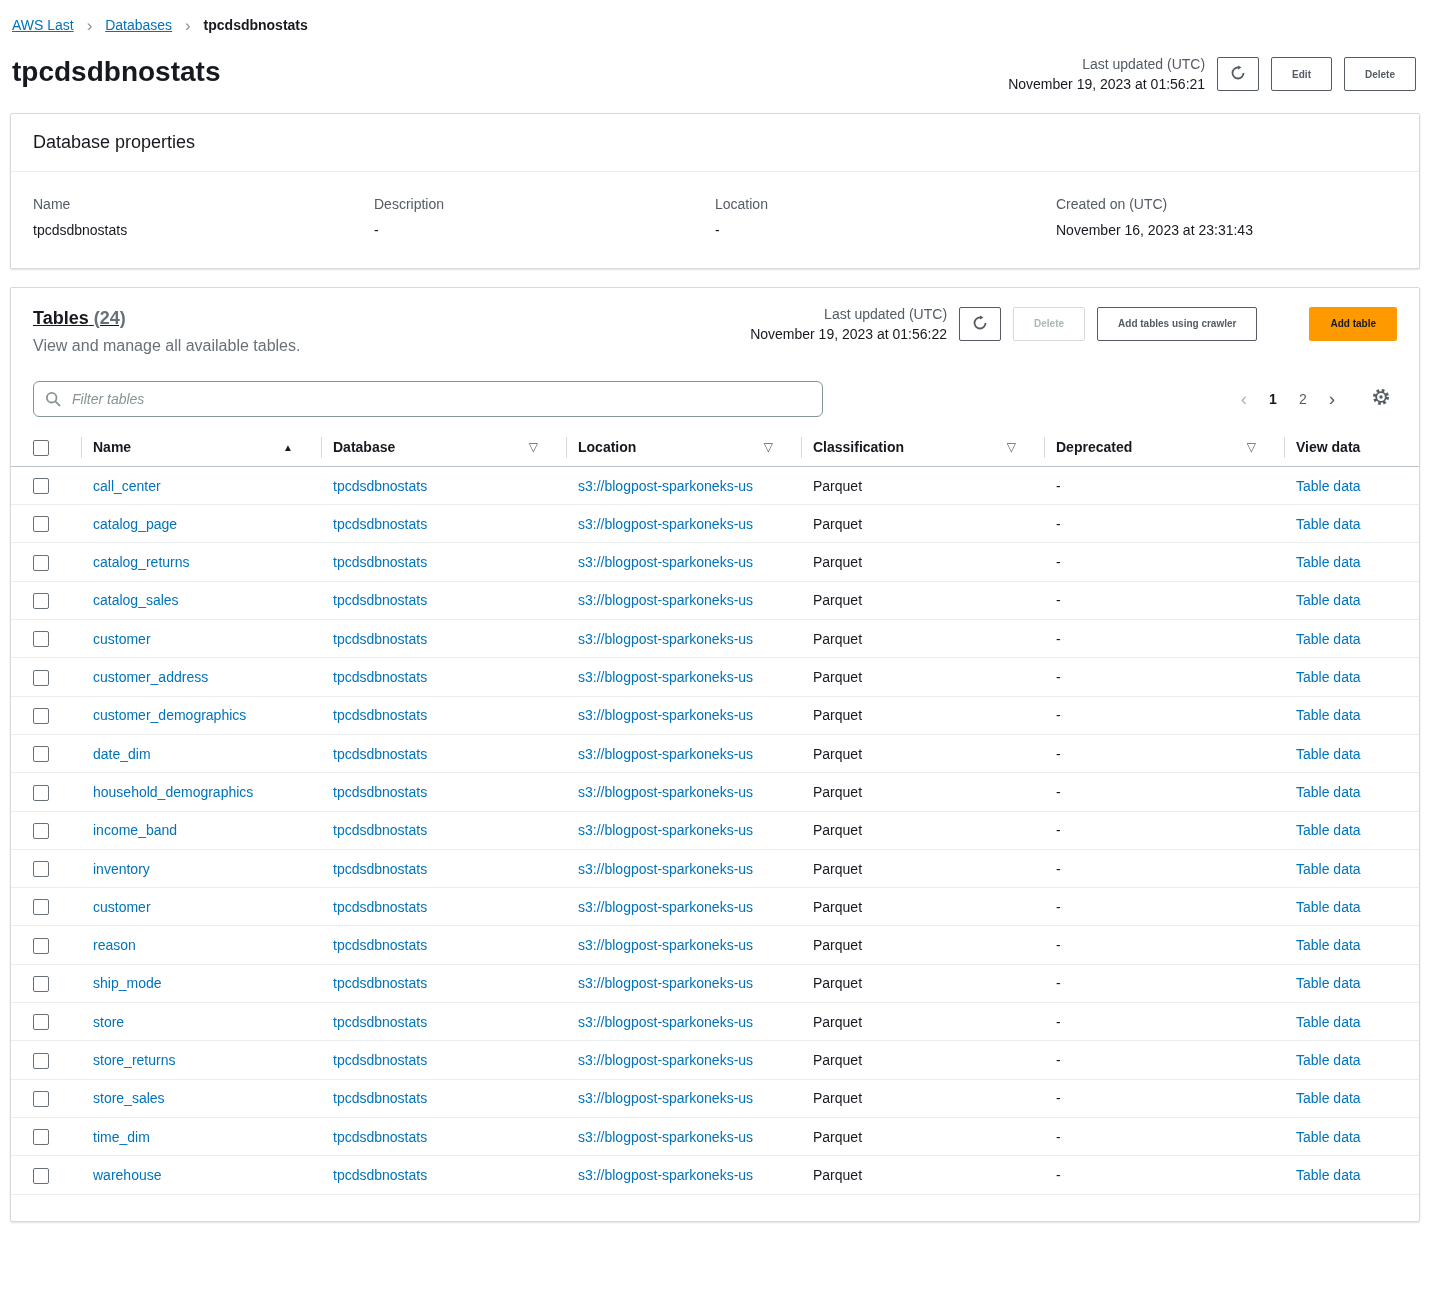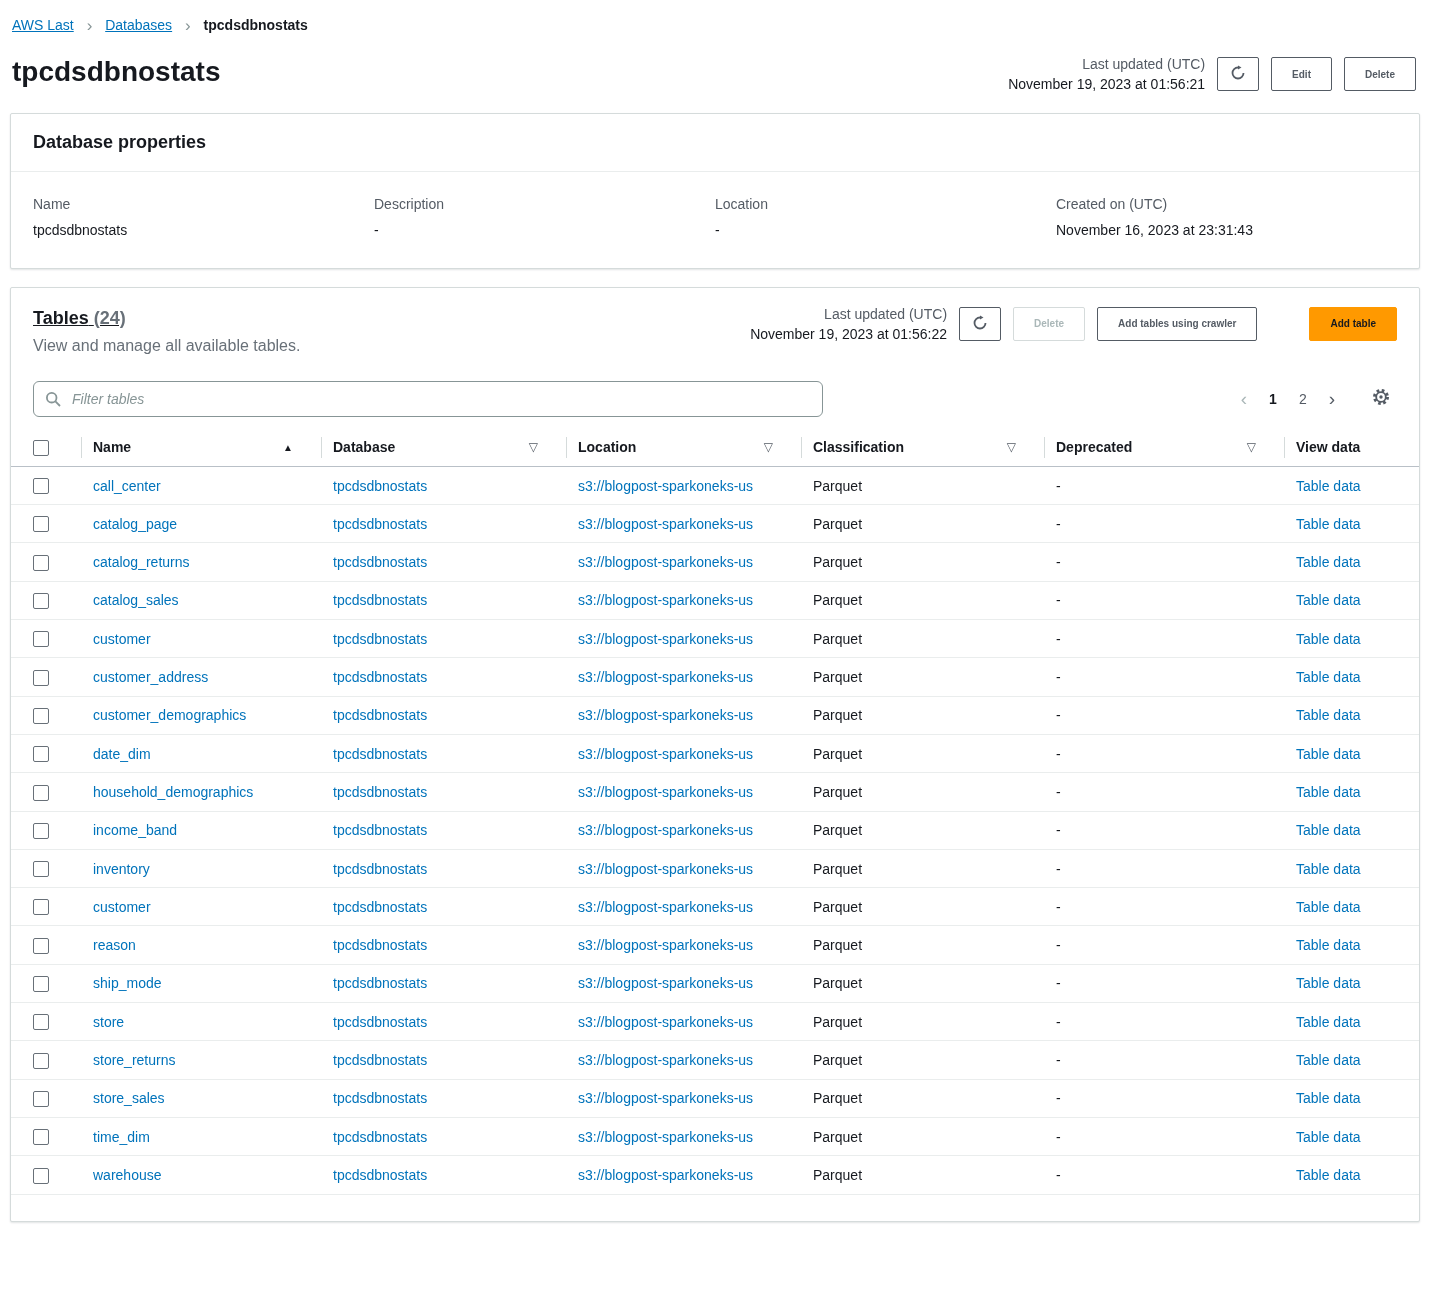--- a/index.html
+++ b/index.html
@@ -44,21 +44,21 @@
   }
   .btn.disabled { color: #aab7b8; border-color: #d5dbdb; cursor: default; }
 
   
   .card {
     margin: 0 10px; background: #fff;
     border: 1px solid var(--border, #d5dbdb); border-radius: 2px;
     box-shadow: 0 1px 2px rgba(0,28,36,0.12);
   }
   .card-header { padding: 18px 22px; border-bottom: 1px solid var(--divider, #eaeded); }
-  .card-title { font-size: 18px; font-weight: 700; margin: 0; }
+  .card-title { font-size: 18px; font-weight: 400; margin: 0; }
 
   
   .props-grid { display: grid; grid-template-columns: 1fr 1fr 1fr 1fr; padding: 24px 22px 30px 22px; }
   .prop-label { color: var(--muted, #545b64); margin-bottom: 10px; }
   .prop-value { color: var(--text, #16191f); }
 
   
   .tables-card { margin-top: 18px; margin-bottom: 12px; padding-bottom: 26px; }
   .tables-header { display: flex; justify-content: space-between; align-items: flex-start; padding: 16px 22px 0 22px; }
   .tables-title { font-size: 18px; font-weight: 700; margin: 4px 0 0 0; text-decoration: underline; }

